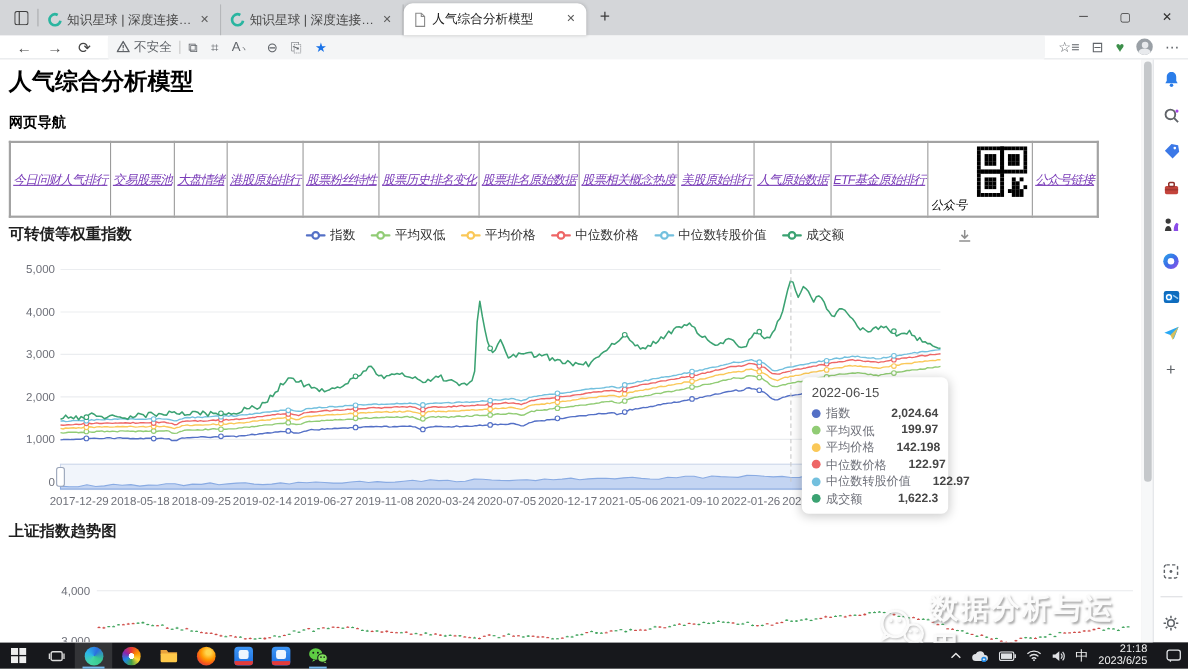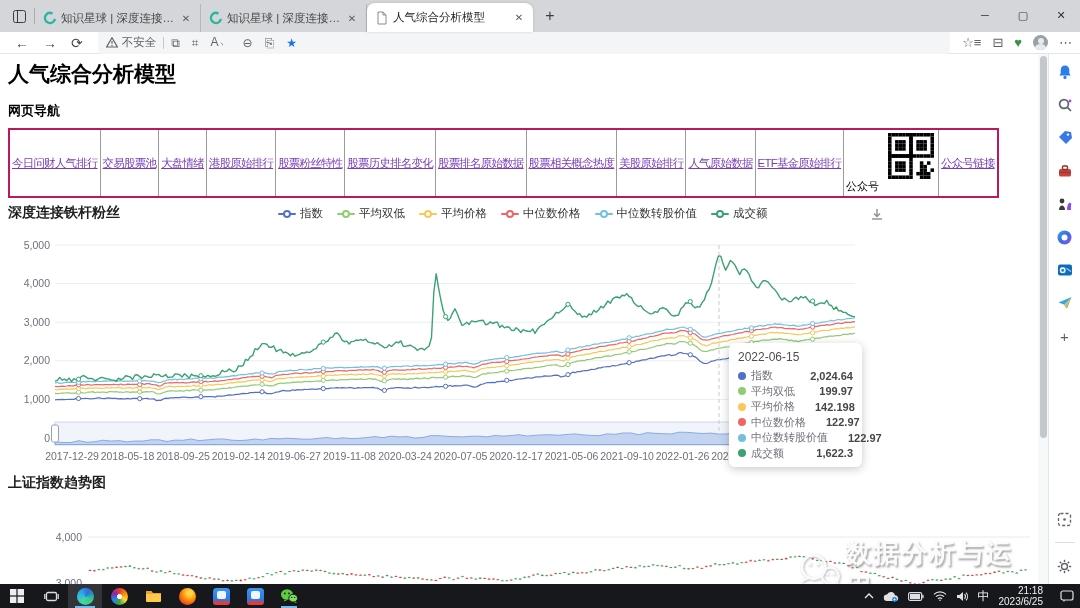--- a/index.html
+++ b/index.html
@@ -40,21 +40,21 @@
   .pagescroll { width:10px; background:#f7f8f9; position:relative; }
   .pagescroll .thumb { position:absolute; left:1.5px; width:7px; top:2px; height:382px; background:#c5c8cb; border-radius:4px; }
   .edgesidebar { width:32px; background:#ffffff; border-left:1px solid #e4e6e9; display:flex; flex-direction:column; align-items:center; padding-top:8px; gap:13px; }
   .sb-ic { width:20px; height:20px; display:flex; align-items:center; justify-content:center; }
   .sb-spacer { flex:1; }
   .sb-div { width:20px; height:1px; background:#dcdee1; }
 
   
   .h1 { position:absolute; left:8px; top:6px; font-size:21px; font-weight:bold; color:#000; }
   .navlabel { position:absolute; left:8px; top:48px; font-size:13px; font-weight:bold; color:#000; }
-  table.nav { position:absolute; left:8px; top:74px; border-collapse:collapse; table-layout:fixed; border:2px solid #be185d; }
+  table.nav { position:absolute; left:8px; top:74px; border-collapse:collapse; table-layout:fixed; border:2px solid #a3a3a3;font-style:italic; }
   table.nav td { border:1px solid #9b9b9b; height:68px; vertical-align:middle; padding:1px 2px; font-size:11.5px; letter-spacing:-0.8px; white-space:nowrap; overflow:hidden; }
   table.nav a { color:#7a3db8; text-decoration:underline; }
   td.qrcell { position:relative; }
   .qrbox { position:absolute; right:4px; top:3px; }
   .qrlabel { position:absolute; left:2px; bottom:2px; font-size:11px; letter-spacing:0; color:#000; }
 
   .sec-title { position:absolute; left:8px; font-size:14px; font-weight:bold; color:#1f1f1f; }
   .legend { position:absolute; left:278px; top:152px; display:flex; gap:14px; align-items:center; }
   .lg { display:flex; align-items:center; gap:4px; font-size:11.5px; color:#333; }
   .lg-mark { position:relative; width:18px; height:9px; }
@@ -319,21 +319,21 @@
                     <rect x="17.692307692307693" y="42.46153846153846" width="3.5384615384615383" height="3.5384615384615383" fill="#000"></rect>
                     <rect x="21.23076923076923" y="42.46153846153846" width="3.5384615384615383" height="3.5384615384615383" fill="#000"></rect>
                   </svg></span>
             <span class="qrlabel">公众号</span>
           </td>
           <td><a href="#">公众号链接</a></td>
         </tr>
       </tbody>
         </table>
 
-      <div class="sec-title" style="top:150px;">深度连接铁杆粉丝</div>
+      <div class="sec-title" style="top:150px;">可转债等权重指数</div>
 
       <div class="legend">
         <span class="lg">
             <span class="lg-mark">
               <span class="lg-line" style="background: rgb(84, 112, 198);"></span>
               <span class="lg-dot" style="border-color: rgb(84, 112, 198);"></span>
             </span>
             <span>指数</span>
           </span>
         <span class="lg">

